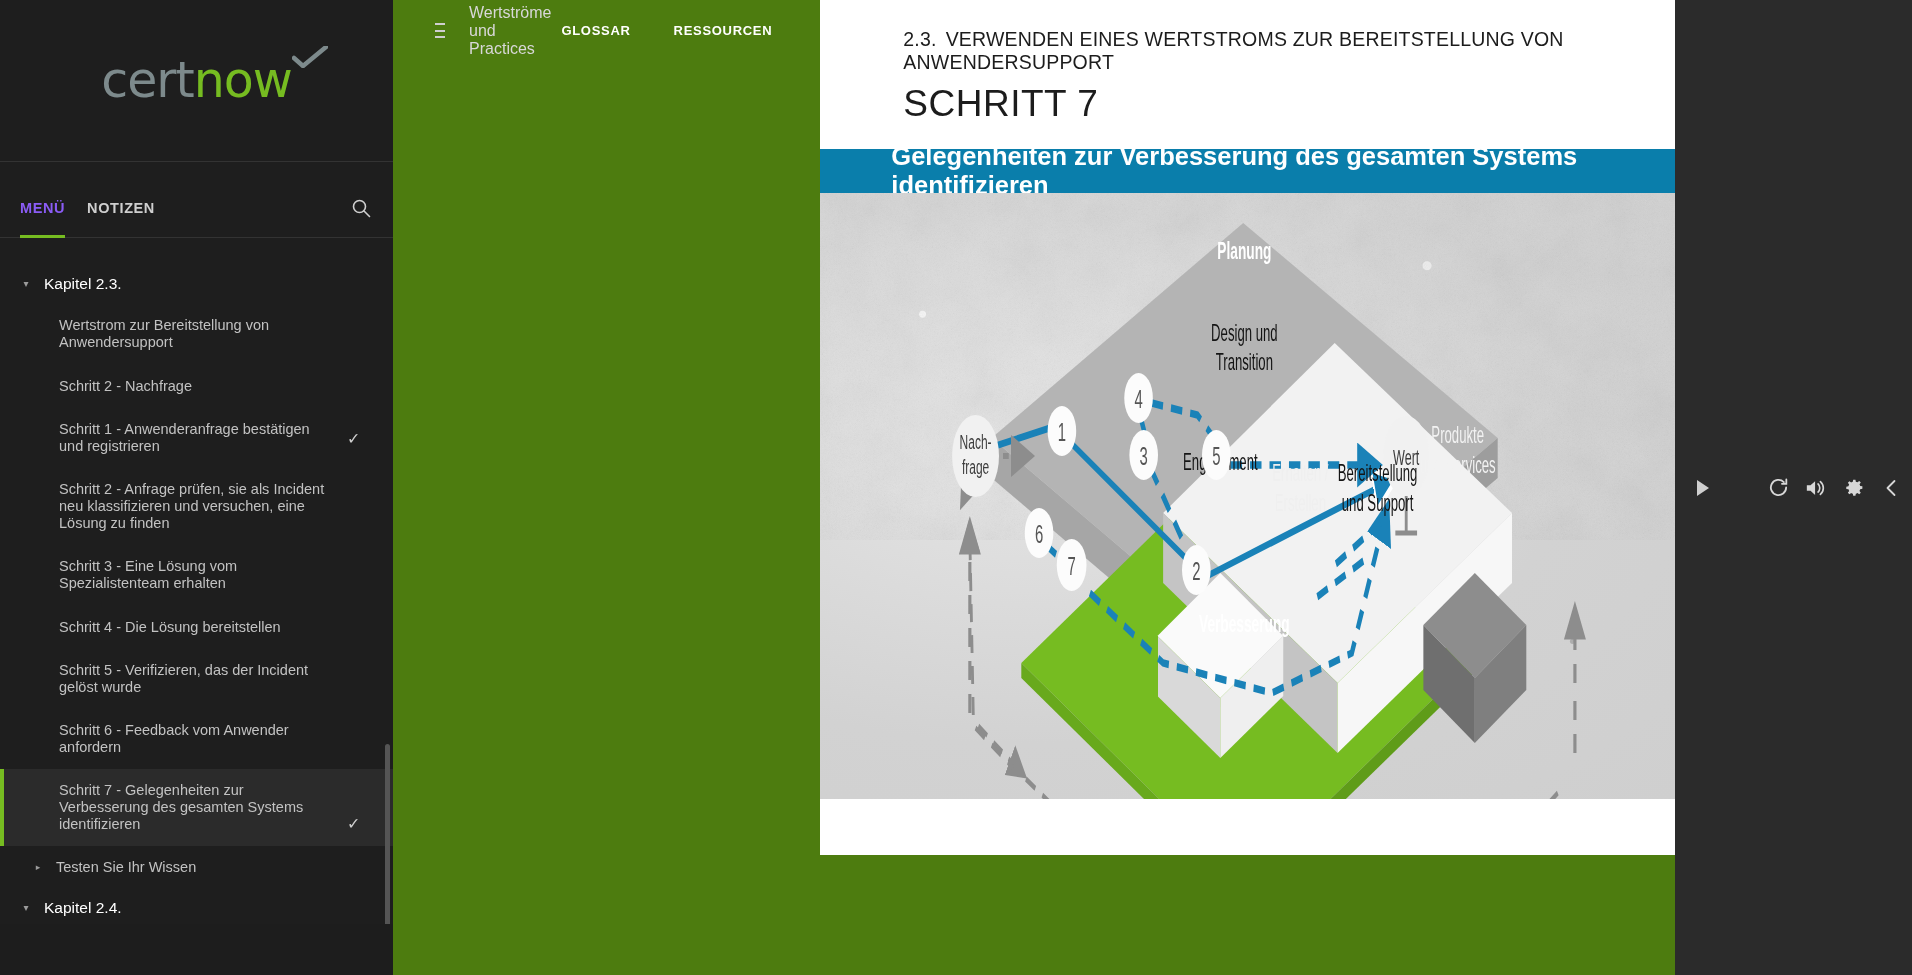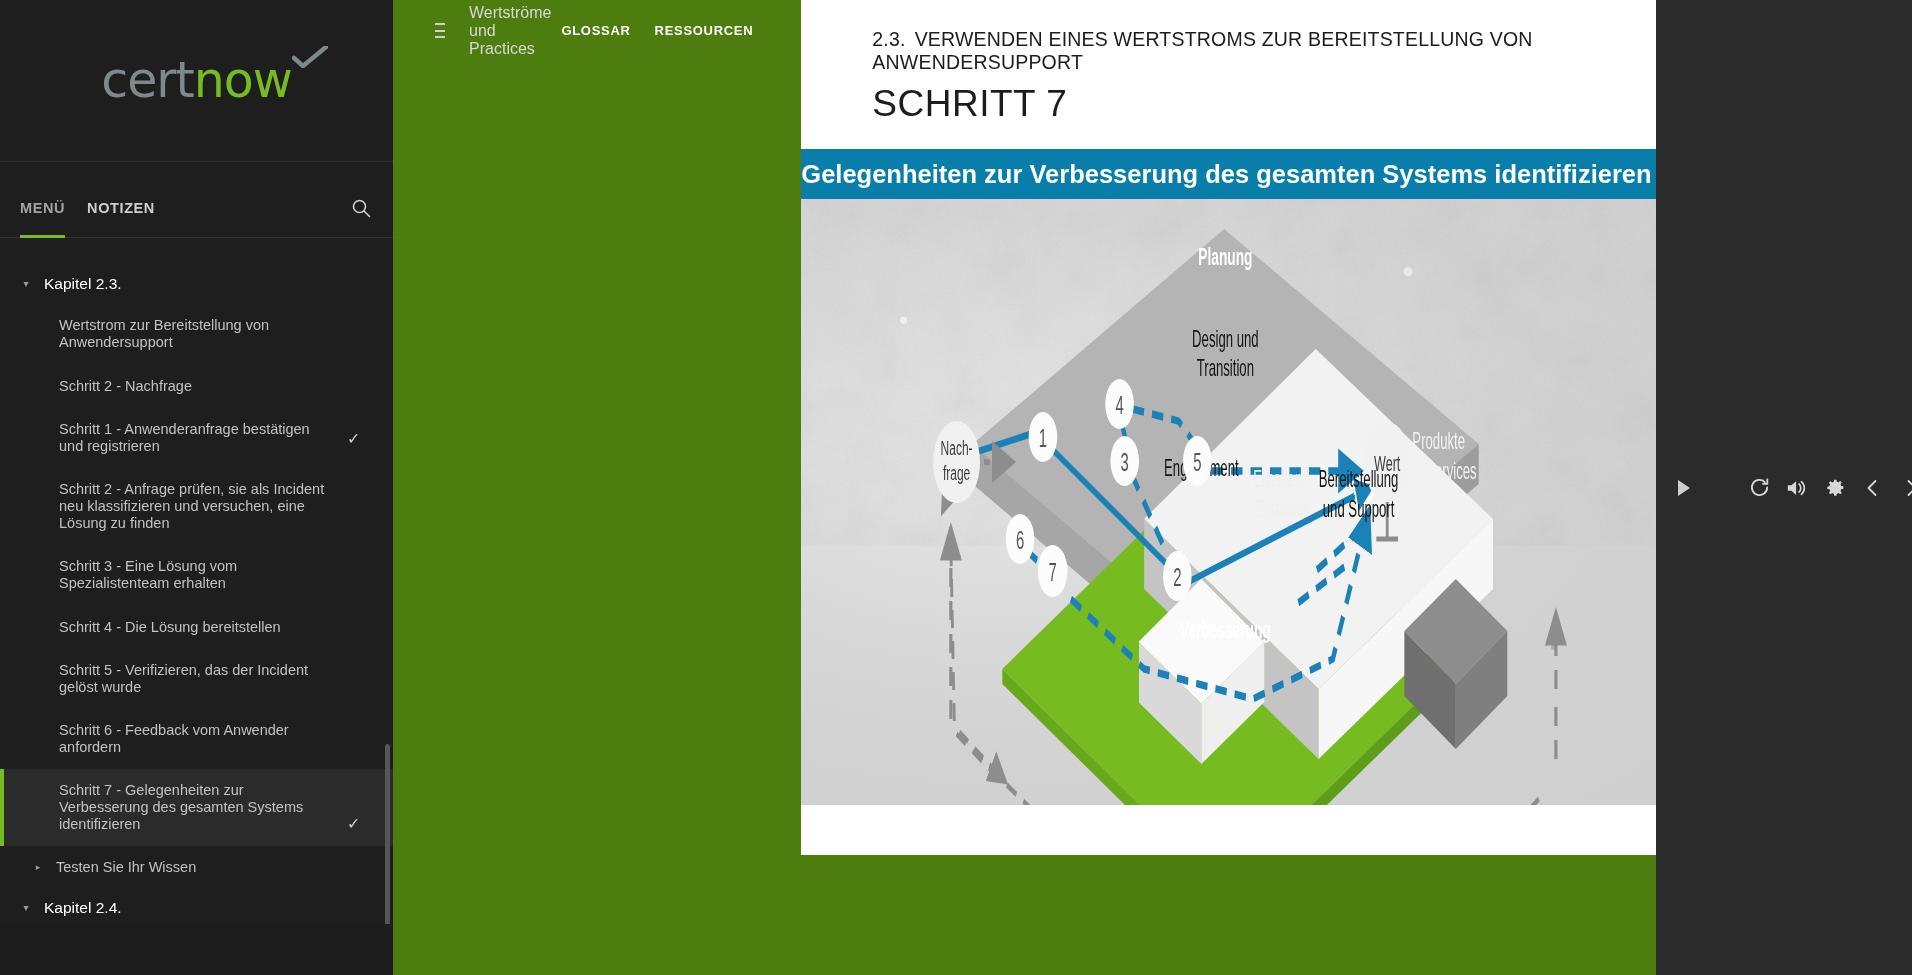--- a/index.html
+++ b/index.html
@@ -30,21 +30,21 @@
     position: absolute; left: 98px; top: -6px;
     width: 36px; height: 22px;
   }
 
   .tabs-row {
     height: 60px; display: flex; align-items: center;
     padding: 0 20px; position: relative;
     border-bottom: 1px solid #333;
   }
   .tab {
-    color: #a3a3a3; font-size: 14.5px; font-weight: 700;
+    color: #8b5cf6; font-size: 14.5px; font-weight: 700;
     letter-spacing: 0.6px; margin-right: 22px; cursor: pointer;
     height: 60px; display: flex; align-items: center; position: relative;
   }
   .tab.active::after {
     content: ""; position: absolute; bottom: 0; left: 0; right: 0;
     height: 3px; background: #76bc21;
   }
   .tab.dim { color: #cfcfcf; font-weight: 700; }
   .search-btn {
     margin-left: auto; width: 24px; height: 24px; cursor: pointer;
@@ -99,44 +99,45 @@
     display: flex; flex-direction: row; position: relative;
   }
   .topbar {
     height: 61px; display: flex; align-items: center;
     padding: 0 48px 0 42px; flex: 0 0 61px;
   }
   .hamburger { width: 20px; height: 15px; display: flex; flex-direction: column;
     justify-content: space-between; cursor: pointer; margin-right: 24px; }
   .hamburger span { display: block; height: 2px; background: #cfcfcf; width: 100%; }
   .topbar-title { color: #d8d8d8; font-size: 16px; }
-  .topbar-right { margin-left: auto; display: flex; gap: 24px; }
+  .topbar-right { margin-left: auto; display: flex; gap: 43px; }
   .topbar-link {
     color: #fff; font-size: 13px; font-weight: 700; letter-spacing: 0.7px;
     cursor: pointer;
   }
 
   .stage {
     margin: 0 0 0 0; background: #fff;
     width: 1495px; height: 855px;
     position: relative; overflow: hidden; flex: 0 0 855px;
   }
 
-  .slide-head { padding: 28px 0 0 71px; background: #fff; height: 149px; }
+  .slide-head { padding: 28px 0 0 71px; background: #fff; height: 149px; margin-left: 12px; }
   .eyebrow {
     font-size: 19.5px; color: #1c1c1c; letter-spacing: 0.2px;
     font-family: "Liberation Sans", sans-serif;
   }
   .eyebrow .num { margin-right: 9px; }
   .slide-title {
     font-size: 37px; color: #1c1c1c; margin-top: 9px; font-weight: 400;
     letter-spacing: 0.5px;
   }
   .blue-band {
-    background: #0a7eab; height: 50px; display: flex; align-items: center;
+    background: #0a7eab; height: 44px; display: flex; align-items: center;
+    padding-left: 71px;
   }
   .blue-band-text { color: #fff; font-size: 25.5px; font-weight: 700; }
 
   .diagram {
     position: relative; width: 100%; height: 606px; overflow: hidden;
     background:
       radial-gradient(circle at 12% 20%, rgba(255,255,255,.75) 0 3px, transparent 4px),
       radial-gradient(circle at 33% 62%, rgba(120,120,120,.35) 0 2px, transparent 3px),
       radial-gradient(circle at 71% 12%, rgba(255,255,255,.6) 0 4px, transparent 5px),
       radial-gradient(circle at 88% 74%, rgba(90,90,90,.3) 0 2px, transparent 3px),

